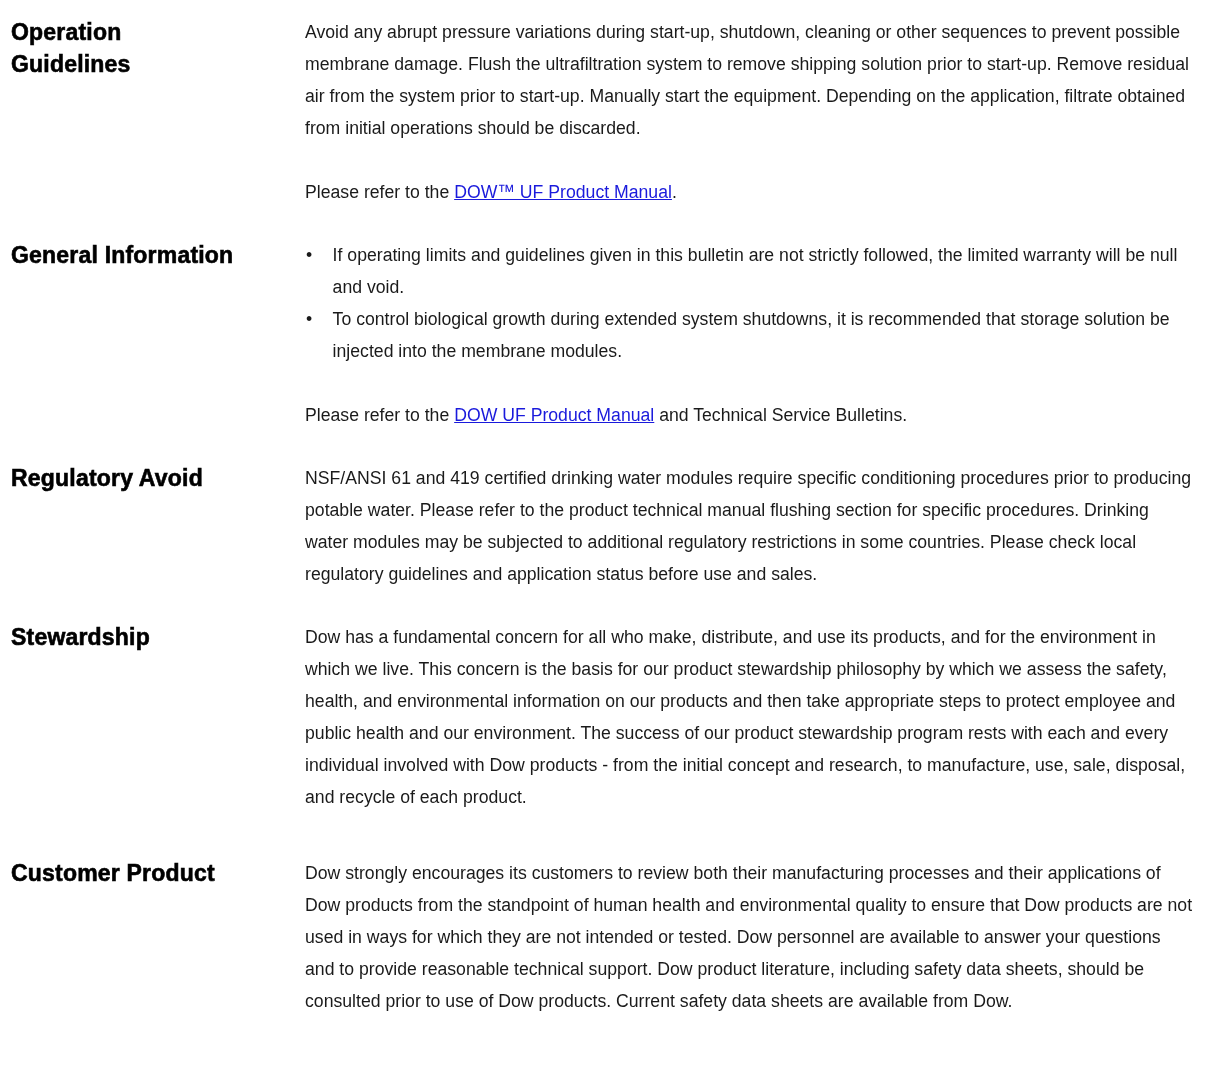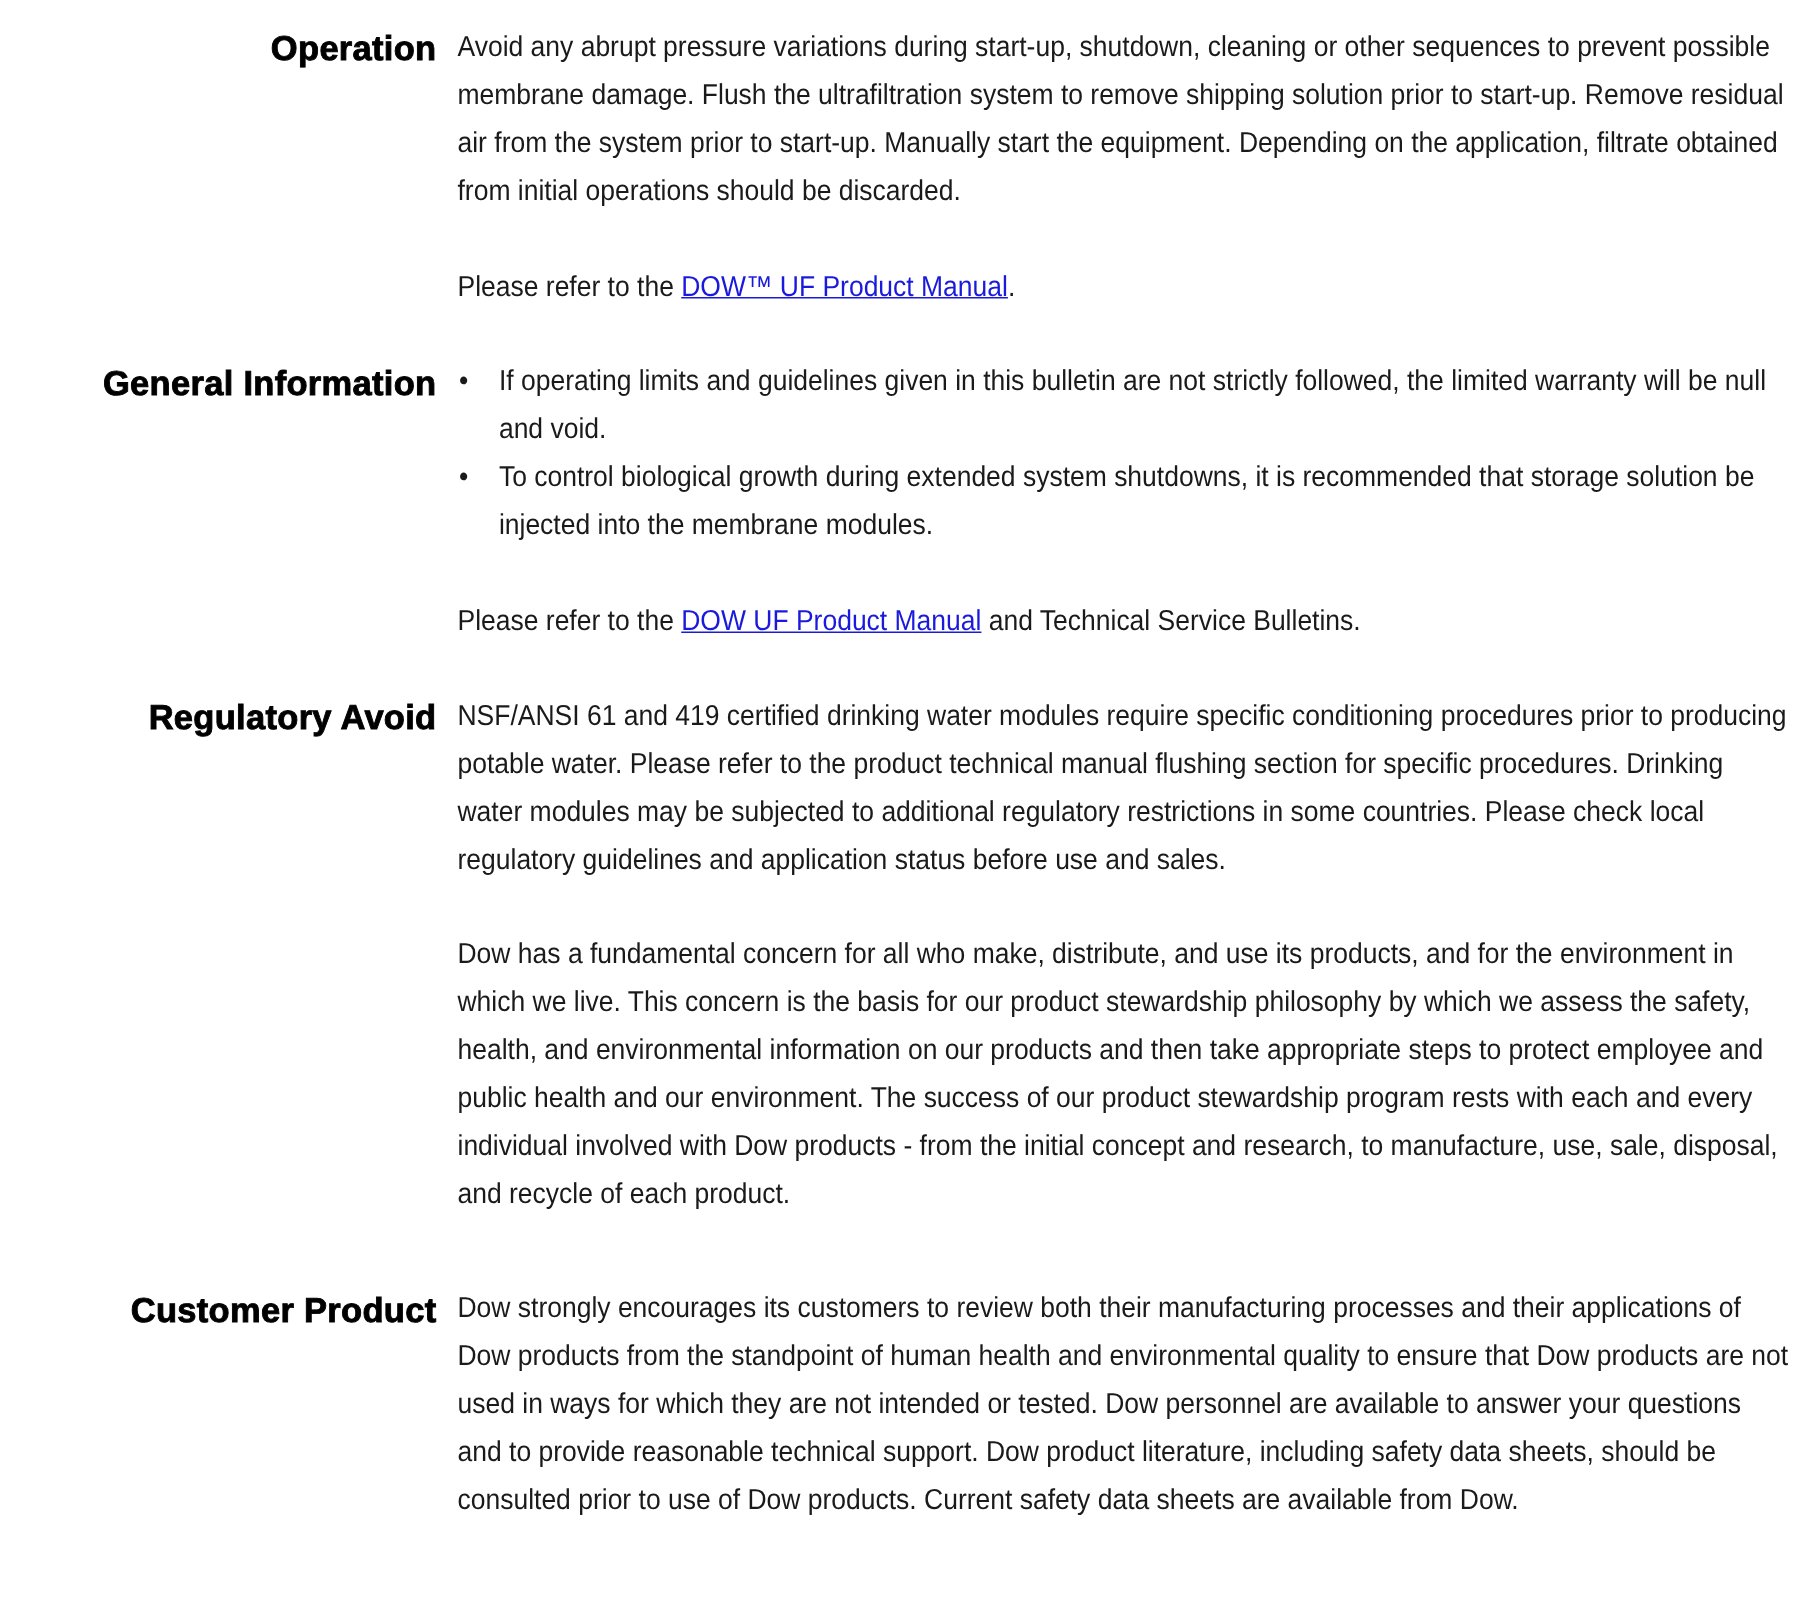--- a/index.html
+++ b/index.html
@@ -23,21 +23,20 @@
       position: absolute;
       left: 11px;
       top: 0;
       width: 280px;
       font-family: "Liberation Sans", sans-serif;
       font-weight: bold;
       font-size: 23px;
       line-height: 32px;
       color: #000000;
       letter-spacing: 0.2px;
-      text-align: right;
       -webkit-text-stroke: 0.6px #000;
     }
     .body {
       position: absolute;
       left: 305px;
       top: 0;
       width: 890px;
       font-family: "Liberation Sans", sans-serif;
       font-size: 19.2px;
       line-height: 32px;
@@ -67,20 +66,21 @@
       left: 1px;
       top: 0;
     }
   </style>
 </head>
 <body>
 
 <div class="section" style="top:16px;">
   <div class="heading">
     <div>Operation</div>
+    <div>Guidelines</div>
   </div>
   <div class="body">
     <p class="para">Avoid any abrupt pressure variations during start-up, shutdown, cleaning or other sequences to prevent possible membrane damage. Flush the ultrafiltration system to remove shipping solution prior to start-up. Remove residual air from the system prior to start-up. Manually start the equipment. Depending on the application, filtrate obtained from initial operations should be discarded.</p>
     <div class="gap"></div>
     <p class="para"><span>Please refer to the </span><a class="link">DOW™ UF Product Manual</a><span>.</span></p>
   </div>
 </div>
 
 <div class="section" style="top:239px;">
   <div class="heading">General Information</div>
@@ -102,20 +102,21 @@
 
 <div class="section" style="top:462px;">
   <div class="heading">Regulatory Avoid</div>
   <div class="body">
     <p class="para">NSF/ANSI 61 and 419 certified drinking water modules require specific conditioning procedures prior to producing potable water. Please refer to the product technical manual flushing section for specific procedures. Drinking water modules may be subjected to additional regulatory restrictions in some countries. Please check local regulatory guidelines and application status before use and sales.</p>
   </div>
 </div>
 
 <div class="section" style="top:621px;">
   <div class="heading">
+    <div>Stewardship</div>
   </div>
   <div class="body">
     <p class="para">Dow has a fundamental concern for all who make, distribute, and use its products, and for the environment in which we live. This concern is the basis for our product stewardship philosophy by which we assess the safety, health, and environmental information on our products and then take appropriate steps to protect employee and public health and our environment. The success of our product stewardship program rests with each and every individual involved with Dow products - from the initial concept and research, to manufacture, use, sale, disposal, and recycle of each product.</p>
   </div>
 </div>
 
 <div class="section" style="top:857px;">
   <div class="heading">Customer Product</div>
   <div class="body">
     <p class="para">Dow strongly encourages its customers to review both their manufacturing processes and their applications of Dow products from the standpoint of human health and environmental quality to ensure that Dow products are not used in ways for which they are not intended or tested. Dow personnel are available to answer your questions and to provide reasonable technical support. Dow product literature, including safety data sheets, should be consulted prior to use of Dow products. Current safety data sheets are available from Dow.</p>

